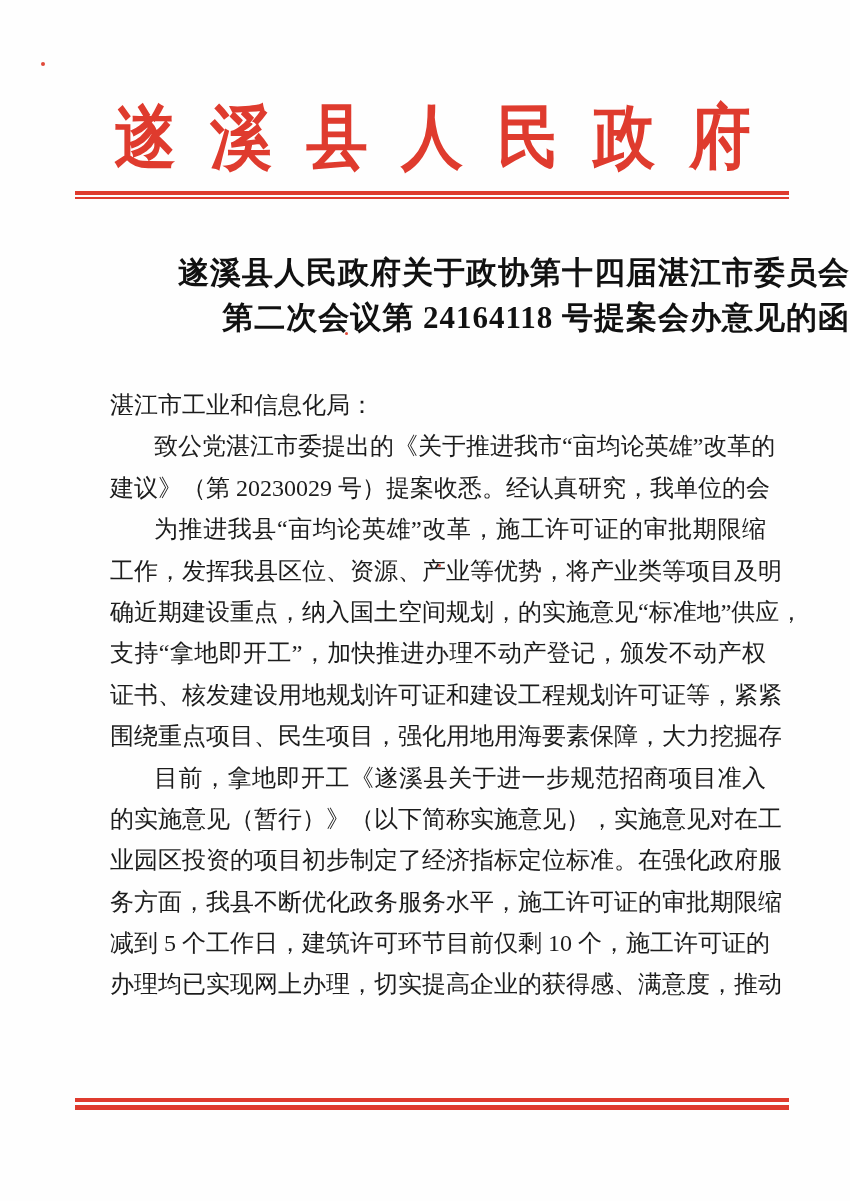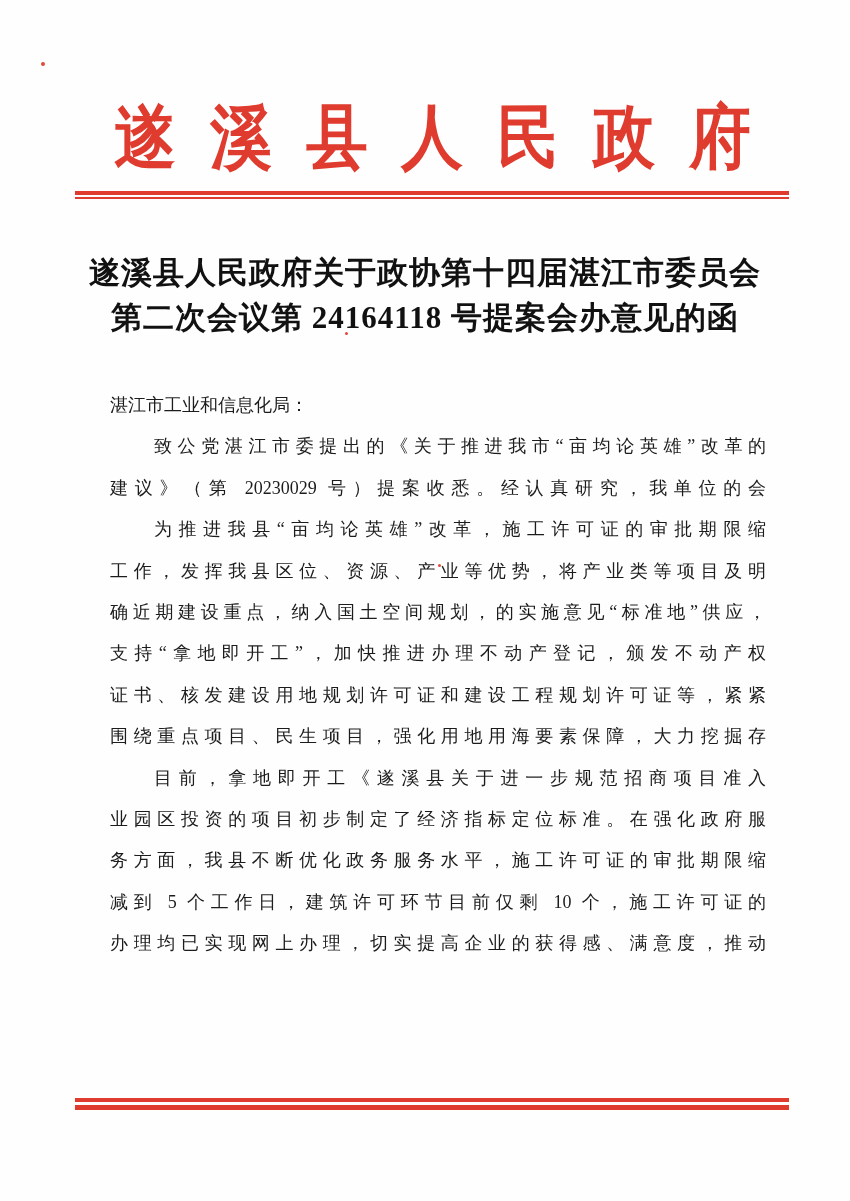--- a/index.html
+++ b/index.html
@@ -24,27 +24,27 @@
   .rule-top .b1{height:4px;background:#df3b2e;}
   .rule-top .b2{height:2px;background:transparent;}
   .rule-top .b3{height:2px;background:#df3b2e;}
   .rule-bottom{top:1098px;}
   .rule-bottom .b1{height:4px;background:#df3b2e;}
   .rule-bottom .b2{height:3px;background:transparent;}
   .rule-bottom .b3{height:5px;background:#df3b2e;}
   
   .doc-title{
     position:absolute;left:0;top:229px;width:850px;
-    text-align:center;font-size:31px;font-weight:bold;
+    text-align:right;font-size:31px;font-weight:bold;
     line-height:45px;color:#111;letter-spacing:1px;
   }
   
   .body-text{
     position:absolute;left:110px;top:385px;width:656px;
-    font-size:18px;color:#1c1c1c;
+    font-size:24px;color:#1c1c1c;
   }
   .ln{
     height:41.4px;line-height:41.4px;
     text-align:justify;text-align-last:justify;
     white-space:nowrap;overflow:visible;
   }
   .ln.last{text-align-last:left;}
   .ln.ind{text-indent:44px;}
   
   .speck{position:absolute;background:#e04a3a;border-radius:50%;}
@@ -90,20 +90,21 @@
     <div class="ln">建议》（第 20230029 号）提案收悉。经认真研究，我单位的会</div>
 
     <div class="ln ind">为推进我县“亩均论英雄”改革，施工许可证的审批期限缩</div>
     <div class="ln">工作，发挥我县区位、资源、产业等优势，将产业类等项目及明</div>
     <div class="ln">确近期建设重点，纳入国土空间规划，的实施意见“标准地”供应，</div>
     <div class="ln">支持“拿地即开工”，加快推进办理不动产登记，颁发不动产权</div>
     <div class="ln">证书、核发建设用地规划许可证和建设工程规划许可证等，紧紧</div>
     <div class="ln">围绕重点项目、民生项目，强化用地用海要素保障，大力挖掘存</div>
 
     <div class="ln ind">目前，拿地即开工《遂溪县关于进一步规范招商项目准入</div>
+    <div class="ln">的实施意见（暂行）》（以下简称实施意见），实施意见对在工</div>
     <div class="ln">业园区投资的项目初步制定了经济指标定位标准。在强化政府服</div>
     <div class="ln">务方面，我县不断优化政务服务水平，施工许可证的审批期限缩</div>
     <div class="ln">减到 5 个工作日，建筑许可环节目前仅剩 10 个，施工许可证的</div>
     <div class="ln">办理均已实现网上办理，切实提高企业的获得感、满意度，推动</div>
   </main>
 
   <footer>
     <div class="rule rule-bottom">
       <div class="b1"></div>
         <div class="b2"></div>

